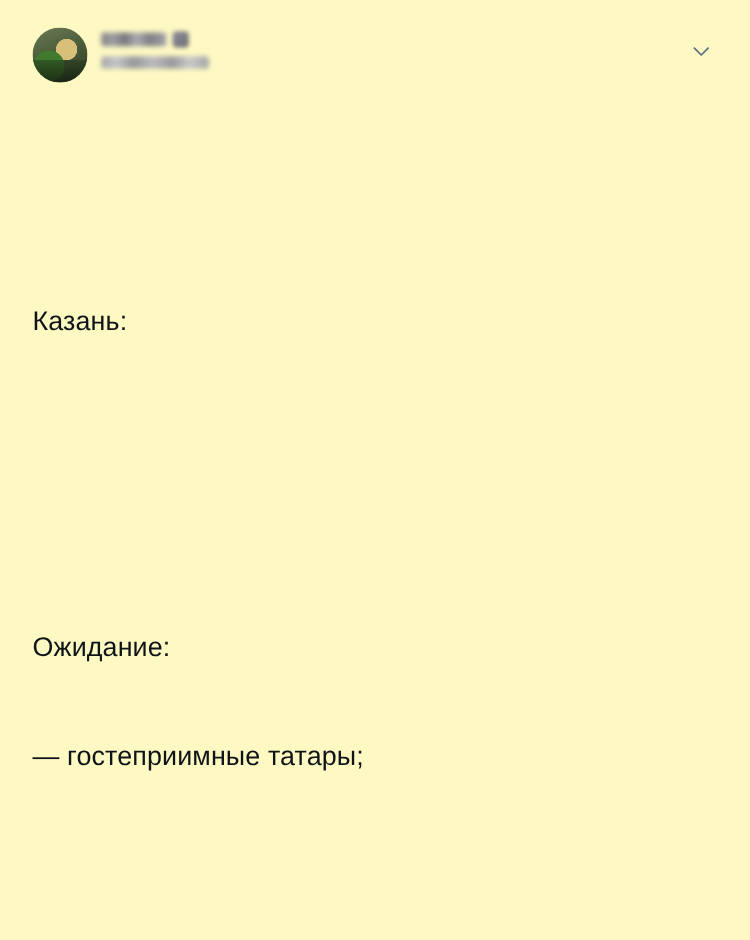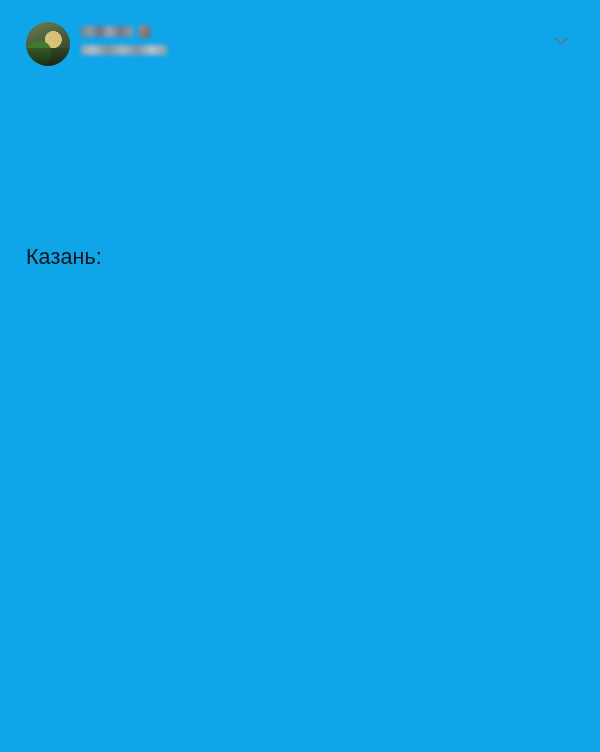--- a/index.html
+++ b/index.html
@@ -13,21 +13,21 @@
     font-family: "Liberation Sans", sans-serif;
     color: #14171a;
     overflow: hidden;
   }
   .tweet {
     position: relative;
     width: 600px;
     height: 752px;
     box-sizing: border-box;
     padding: 22px 26px 0 26px;
-    background: #0ea5e9;
+    background: #fef9c3;
   }
   .tweet-header {
     display: flex;
     align-items: flex-start;
     height: 58px;
   }
   .avatar {
     width: 44px;
     height: 44px;
     border-radius: 50%;
@@ -129,20 +129,22 @@
     </div>
   </div>
 
   <div class="tweet-body">
 
     <p class="para">
       <span class="line">Казань:</span>
     </p>
 
     <p class="para">
+      <span class="line">Ожидание:</span>
+      <span class="line">— гостеприимные татары;</span>
       
       
       
       
     </p>
 
     
 
   </div>
 </div>

